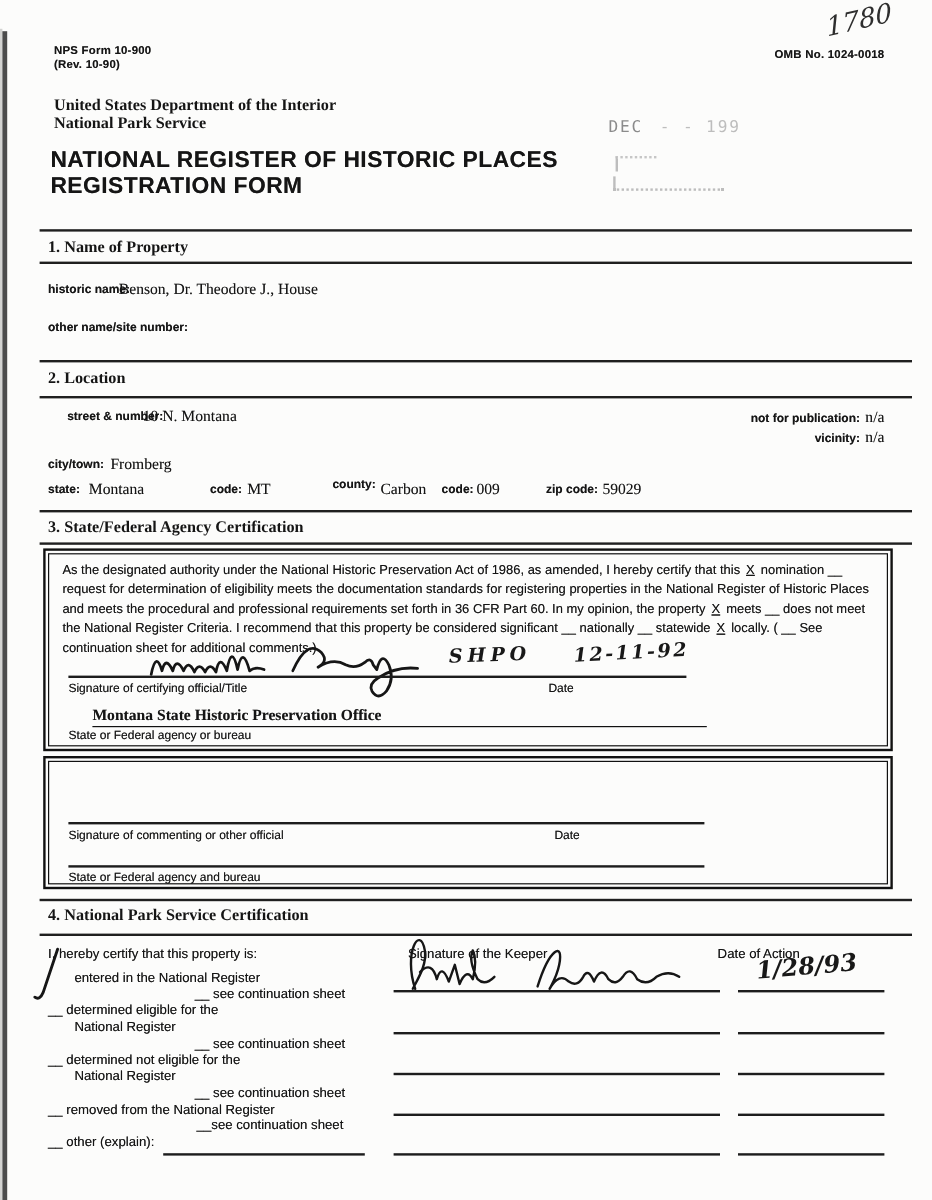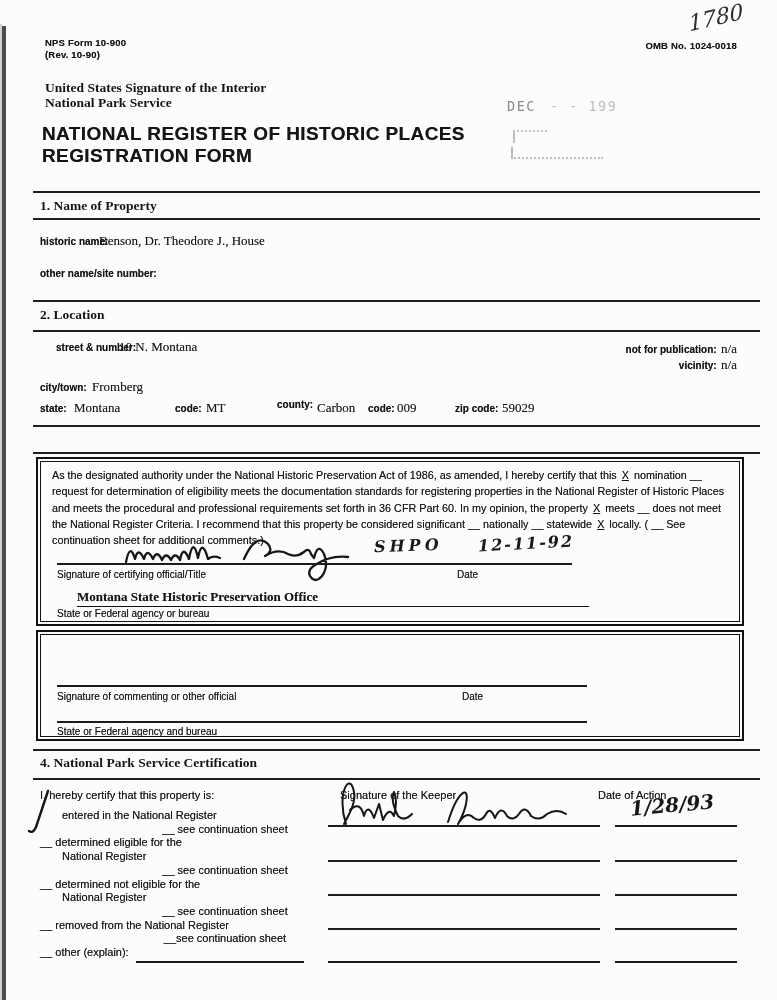--- a/index.html
+++ b/index.html
@@ -52,21 +52,21 @@
 <div class="page">
 
   <div class="edge-light"></div>
   <div class="edge-dark"></div>
 
   <div class="abs tiny" style="left:45px;top:37px;">NPS Form 10-900</div>
   <div class="abs tiny" style="left:45px;top:49px;">(Rev. 10-90)</div>
   <div class="abs tiny" style="right:40px;top:40px;">OMB No. 1024-0018</div>
   <div class="abs hw hw-ref" style="left:688px;top:5px;">1780</div>
 
-  <div class="abs deptserif" style="left:45px;top:80px;">United States Signature of the Interior</div>
+  <div class="abs deptserif" style="left:45px;top:80px;">United States Department of the Interior</div>
   <div class="abs deptserif" style="left:45px;top:95px;">National Park Service</div>
 
   <div class="abs bigtitle" style="left:42px;top:123px;">NATIONAL REGISTER OF HISTORIC PLACES</div>
   <div class="abs bigtitle" style="left:42px;top:145px;">REGISTRATION FORM</div>
 
   <div class="abs stamp" style="left:507px;top:98px;">
     <span>DEC</span><span class="faint">-  -  199</span>
   </div>
   <div class="stamp-mark1"></div>
   <div class="stamp-mark2"></div>
@@ -101,20 +101,21 @@
   <div class="abs lbl" style="left:175px;top:403px;">code:</div>
   <div class="abs val" style="left:206px;top:400px;">MT</div>
   <div class="abs lbl" style="left:277px;top:399px;">county:</div>
   <div class="abs val" style="left:317px;top:400px;">Carbon</div>
   <div class="abs lbl" style="left:368px;top:403px;">code:</div>
   <div class="abs val" style="left:397px;top:400px;">009</div>
   <div class="abs lbl" style="left:455px;top:403px;">zip code:</div>
   <div class="abs val" style="left:502px;top:400px;">59029</div>
 
   <div class="rule" style="top:425px;"></div>
+  <div class="abs sechdr" style="left:40px;top:431px;">3. State/Federal Agency Certification</div>
   <div class="rule" style="top:452px;"></div>
 
   <div class="dblbox" style="top:457px;height:165px;">
     <div class="inner"></div>
     <div class="abs boxtext" style="left:14px;top:8px;width:674px;"><span>As the designated authority under the National Historic Preservation Act of 1986, as amended, I hereby certify that this </span><span class="ux">X</span><span> nomination __ request for determination of eligibility meets the documentation standards for registering properties in the National Register of Historic Places and meets the procedural and professional requirements set forth in 36 CFR Part 60.  In my opinion, the property </span><span class="ux">X</span><span> meets __ does not meet the National Register Criteria.  I recommend that this property be considered significant __ nationally __ statewide </span><span class="ux">X</span><span> locally.  ( __ See continuation sheet for additional comments.)</span></div>
 
     <svg class="sig" style="left:80px;top:67px;" width="240" height="60" viewBox="0 0 240 60" aria-label="Marcella Sherfy">
       <path stroke-width="2.3" d="M8,36 Q12,16 17,33 Q20,20 26,33 Q29,21 35,33 Q39,23 44,34 Q48,25 53,34 Q57,25 62,34 Q65,18 71,33 Q75,10 80,32 Q84,11 90,33 Q95,29 102,32"></path>
       <path stroke-width="2.3" d="M126,33 Q138,6 150,18 Q156,25 147,30 Q160,22 170,28 Q178,32 186,26 Q191,21 193,28 L196,32 Q200,16 206,28 Q211,40 204,50 Q197,58 192,50 Q189,44 197,39 Q212,29 230,31"></path>
     </svg>

